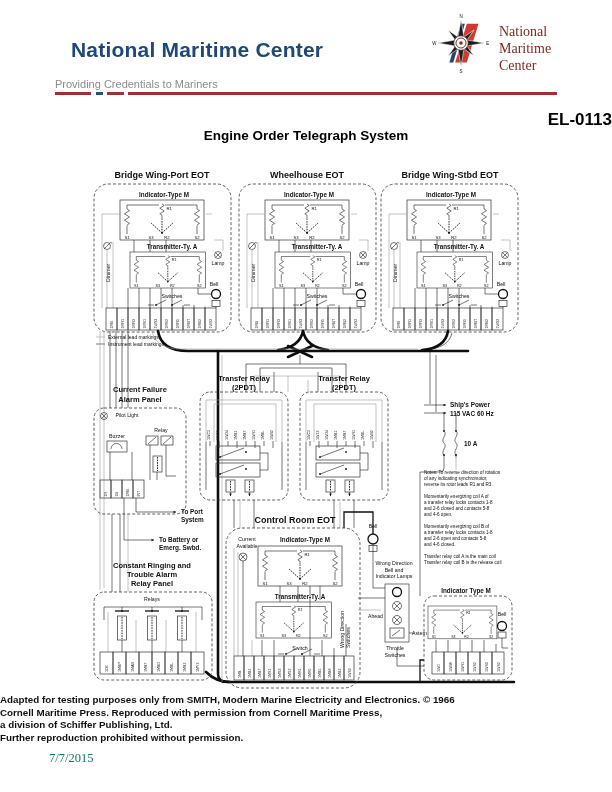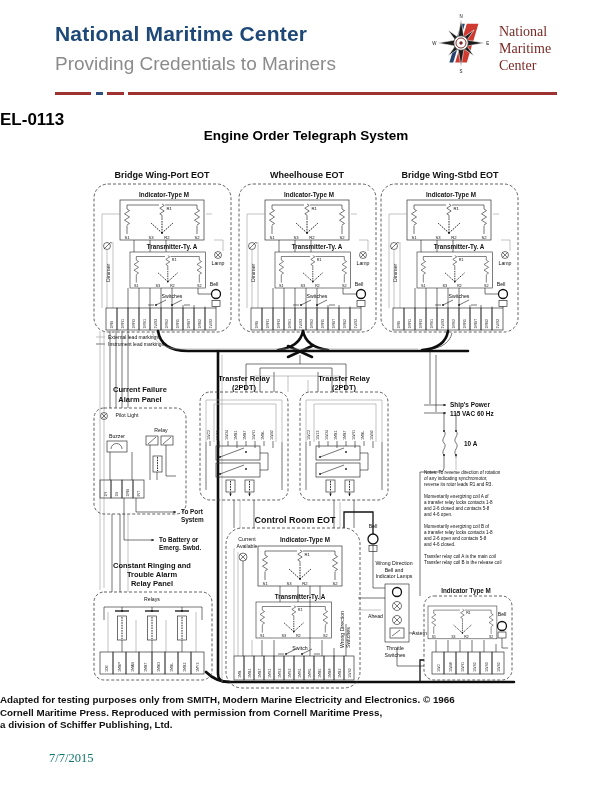--- a/index.html
+++ b/index.html
@@ -1,24 +1,24 @@
 <!DOCTYPE html>
 <html><head>
 <meta charset="utf-8">
 <style>
   html,body{margin:0;padding:0;background:#e8e8e8}
   .page{position:relative;width:612px;height:792px;background:#ffffff;font-family:"Liberation Sans",sans-serif;overflow:hidden;margin:0 auto}
   .brand{position:absolute;left:55px;top:22px}
-  .brand h1{margin:0;font-size:21px;color:#1e4877;font-weight:bold;letter-spacing:.2px}
-  .tagline{margin-top:7px;font-size:19px;color:#8b8b8b}
+  .brand h1{margin:16px;font-size:21px;color:#1e4877;font-weight:bold;letter-spacing:.2px}
+  .tagline{margin-top:7px;font-size:11px;color:#8b8b8b}
   .logo{position:absolute;left:430px;top:12px;display:flex;align-items:flex-end;gap:7px}
   .logo-text{font-family:"Liberation Serif",serif;font-size:14px;color:#7a2a25;line-height:1.22}
   .rule{position:absolute;left:55px;top:92px;width:502px;height:3px;display:flex}
   .rule span{height:3px}
-  .doc-code{position:absolute;left:0;right:0;top:110px;text-align:left;font-size:17px;font-weight:bold;color:#000}
+  .doc-code{position:absolute;left:0;right:0;top:110px;text-align:right;font-size:17px;font-weight:bold;color:#000}
   .doc-title{position:absolute;left:0;right:0;top:128px;text-align:center;font-size:13.5px;font-weight:bold;color:#000}
   .footer{position:absolute;left:0;right:0;top:694px;font-size:9.8px;font-weight:bold;color:#101010;line-height:1.3}
   .date{position:absolute;left:49px;top:751px;font-family:"Liberation Serif",serif;font-size:12.5px;color:#0f766e}
   .diagram{position:absolute;left:0;top:0;width:612px;height:792px}
   svg text{fill:#111;font-family:"Liberation Sans",sans-serif}
   .tt{font-size:9px;font-weight:bold}
   .st{font-size:6.3px;font-weight:bold}
   .pt{font-size:7.5px;font-weight:bold}
   .lb{font-size:5.2px}
   .pw{font-size:6.4px;font-weight:bold}
@@ -579,16 +579,17 @@
       <rect x="498" y="632" width="8" height="6" class="sbox"></rect>
       <path class="w" d="M502,638 V648 H508"></path>
     </g>
   </svg>
 
   <div class="footer">
 
   <div class="foot-line" transform="translate(0,0)">Adapted for testing purposes only from SMITH, Modern Marine Electricity and Electronics. © 1966</div>
       <div class="foot-line" transform="translate(0,0)">Cornell Maritime Press. Reproduced with permission from Cornell Maritime Press,</div>
       <div class="foot-line" transform="translate(0,0)">a division of Schiffer Publishing, Ltd.</div>
+      <div class="foot-line" transform="translate(0,0)">Further reproduction prohibited without permission.</div>
     </div>
   <div class="date">7/7/2015</div>
 
 </div>
 
 </body></html>

